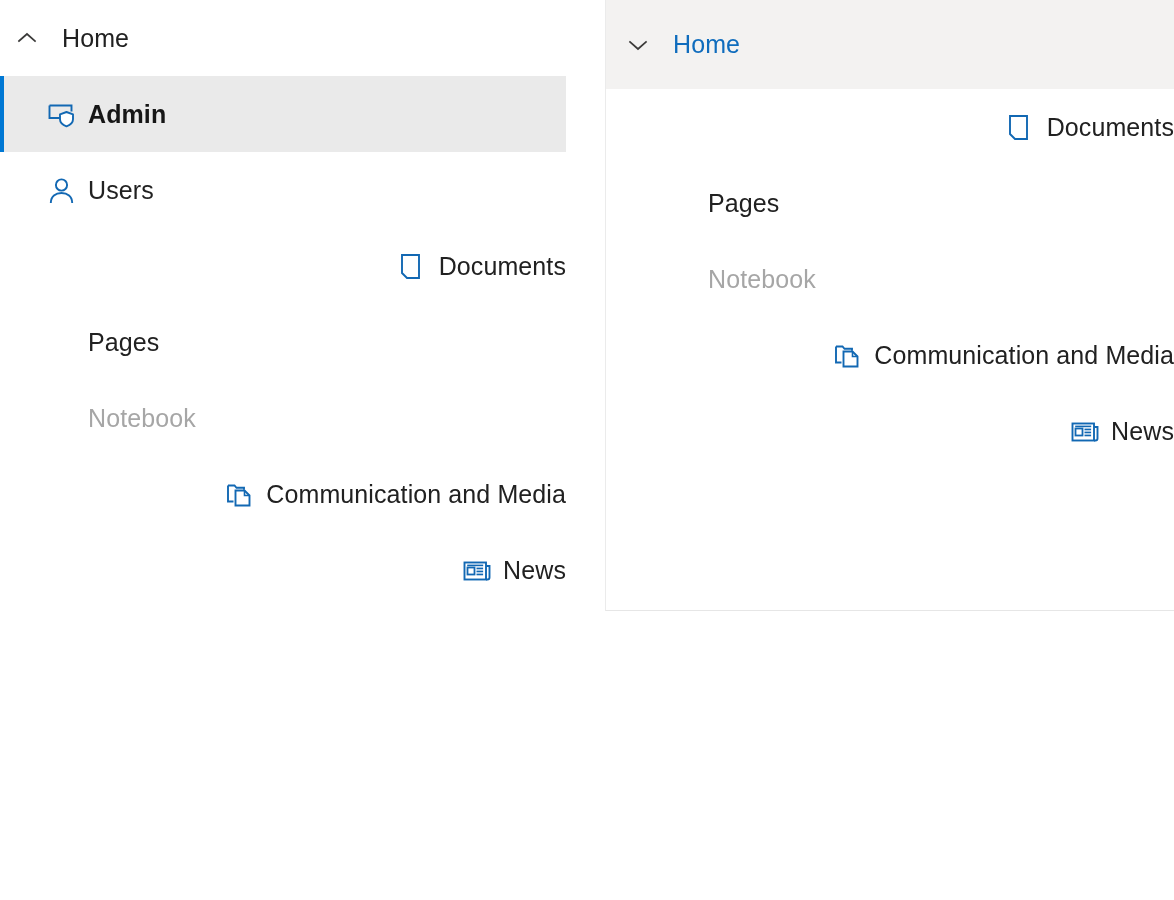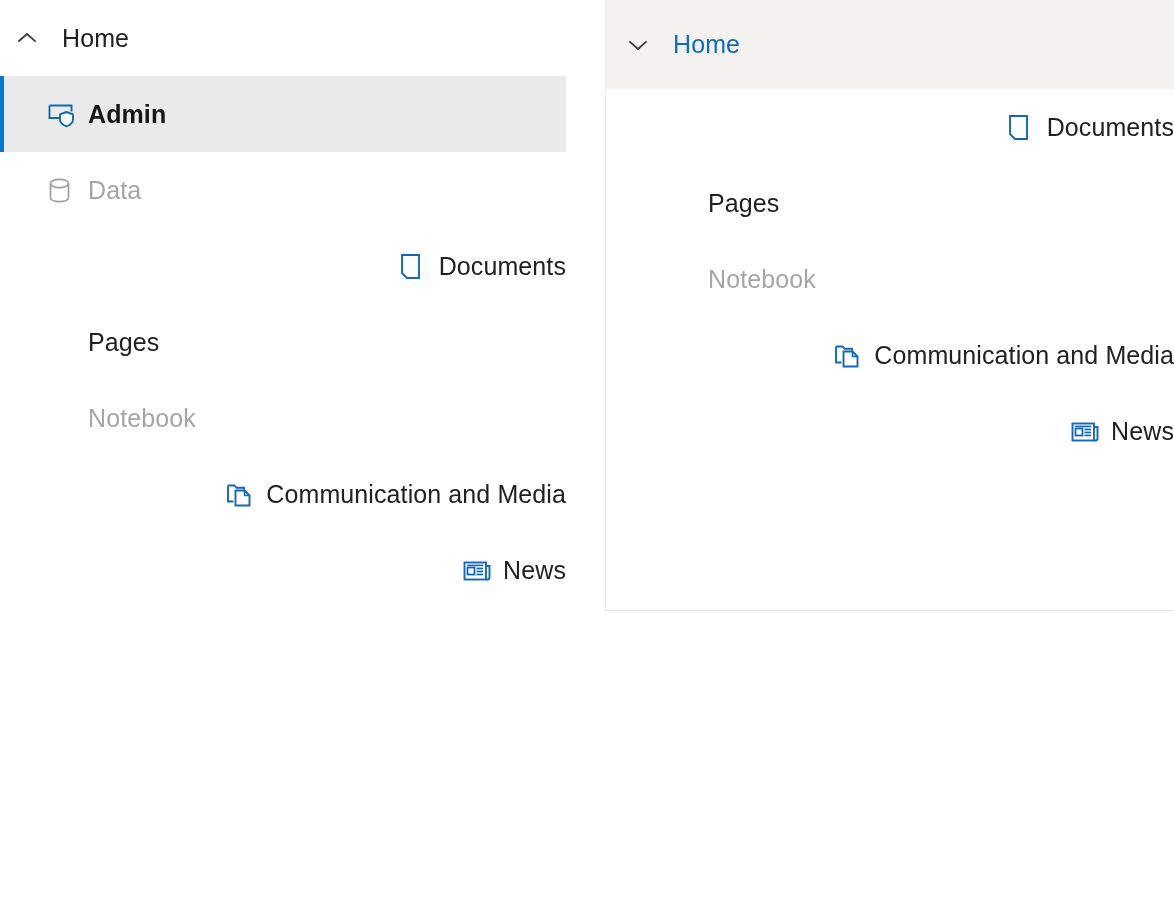--- a/index.html
+++ b/index.html
@@ -141,31 +141,31 @@
         <svg width="31" height="31" viewBox="0 0 31 31" aria-hidden="true">
           <path d="M3.5 6.5 H25.5 V12.5" fill="none" stroke="#1268b3" stroke-width="1.9"></path>
           <path d="M3.5 6.5 V19 H14" fill="none" stroke="#1268b3" stroke-width="1.9"></path>
           <path d="M20.5 13 L27 15.3 V20.3 C27 23.6 24.2 26 20.5 27.3
                    C16.8 26 14 23.6 14 20.3 V15.3 Z" fill="#ffffff" stroke="#1268b3" stroke-width="1.9" stroke-linejoin="round"></path>
         </svg>
       </span>
       <span class="nav-label bold">Admin</span>
     </div>
 
-
-    <div class="nav-row tall lvl-2">
-      <span class="accent"></span>
-      <span class="icon-slot">
-        <svg width="27" height="29" viewBox="0 0 27 29" aria-hidden="true">
-          <path d="M4.5 7.5 V21.5 C4.5 24 8.5 25.6 13.5 25.6 C18.5 25.6 22.5 24 22.5 21.5 V7.5" fill="none" stroke="#9e9e9e" stroke-width="1.7"></path>
-          <ellipse cx="13.5" cy="7.5" rx="9" ry="4.1" fill="none" stroke="#9e9e9e" stroke-width="1.7"></ellipse>
-        </svg>
-      </span>
-      <span class="nav-label muted">Data</span>
-    </div>
+    <div class="nav-row tall lvl-2">
+      <span class="accent"></span>
+      <span class="icon-slot">
+        <svg width="31" height="31" viewBox="0 0 31 31" aria-hidden="true">
+          <circle cx="15.5" cy="10" r="5.6" fill="none" stroke="#1268b3" stroke-width="1.9"></circle>
+          <path d="M4.8 28 C4.8 21.4 9.6 18 15.5 18 C21.4 18 26.2 21.4 26.2 28" fill="none" stroke="#1268b3" stroke-width="1.9" stroke-linecap="butt"></path>
+        </svg>
+      </span>
+      <span class="nav-label">Users</span>
+    </div>
+
 
     <div class="nav-row tall lvl-1">
       <span class="accent"></span>
       <span class="icon-slot">
         <svg width="27" height="31" viewBox="0 0 27 31" aria-hidden="true">
           <path d="M5 4 H22 V27 H10 L5 22 Z" fill="none" stroke="#1268b3" stroke-width="1.9" stroke-linejoin="miter"></path>
         </svg>
       </span>
       <span class="nav-label">Documents</span>
     </div>

